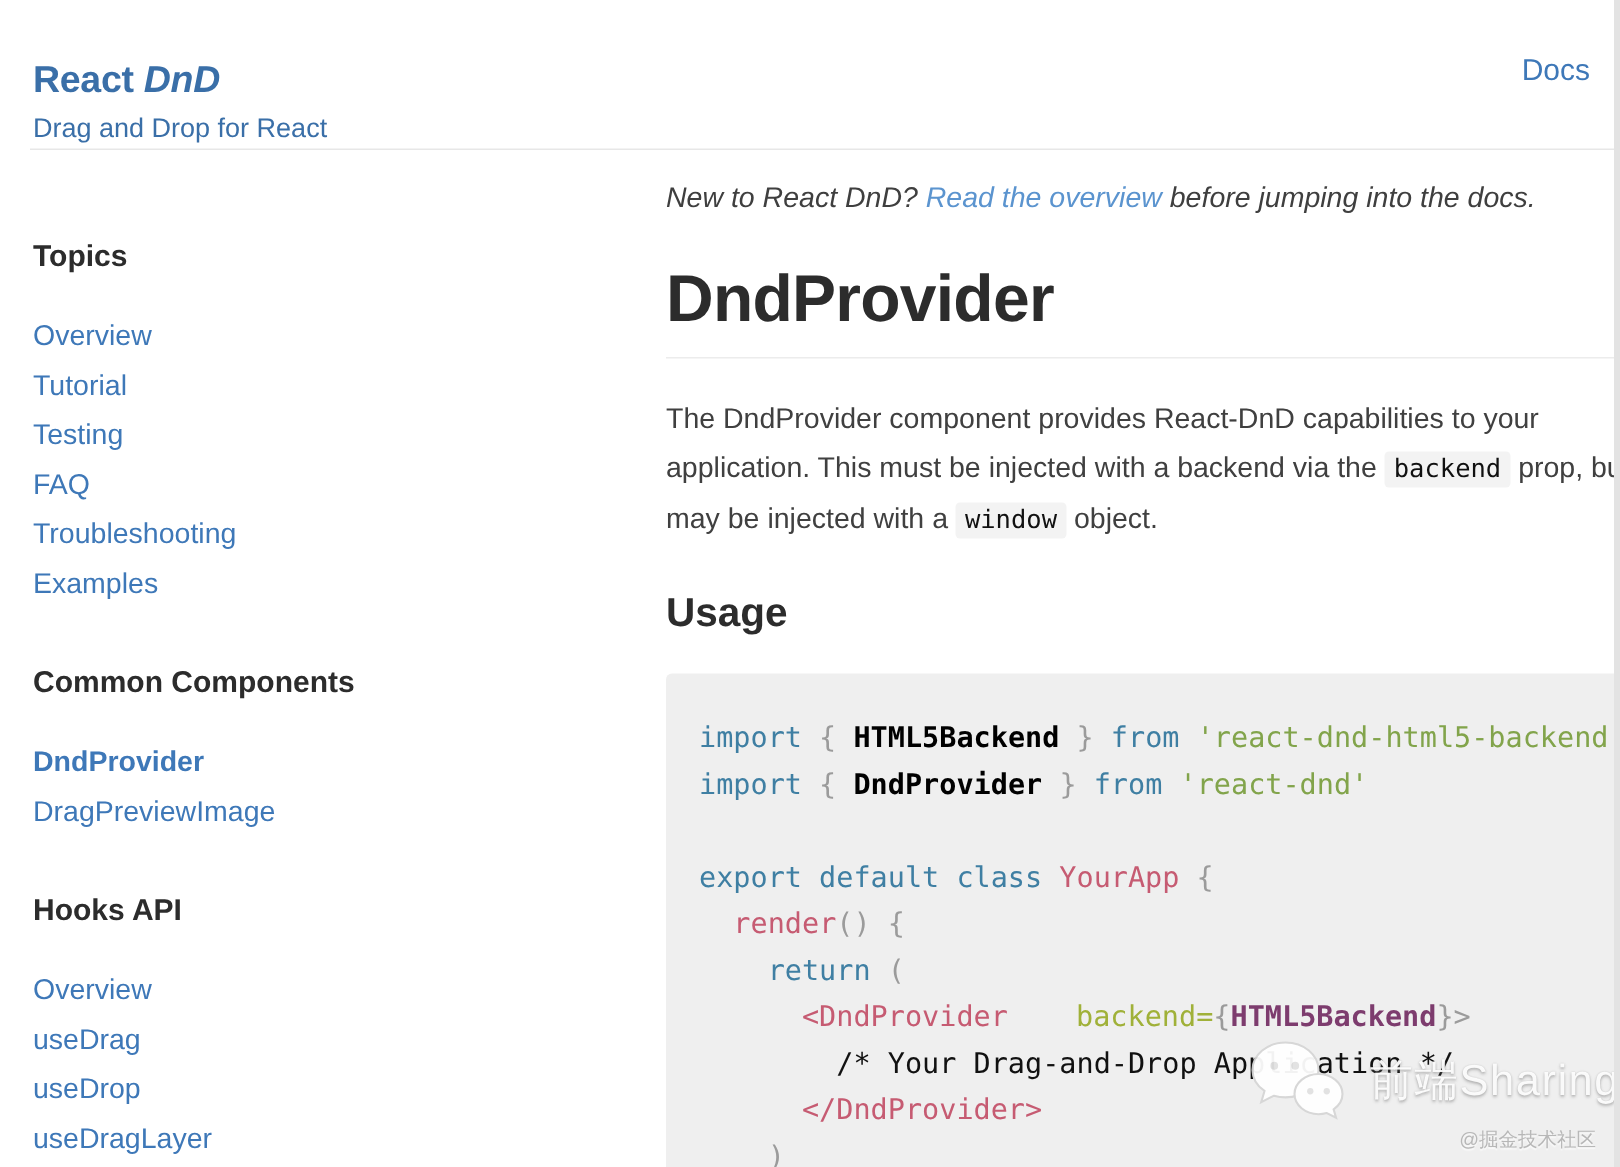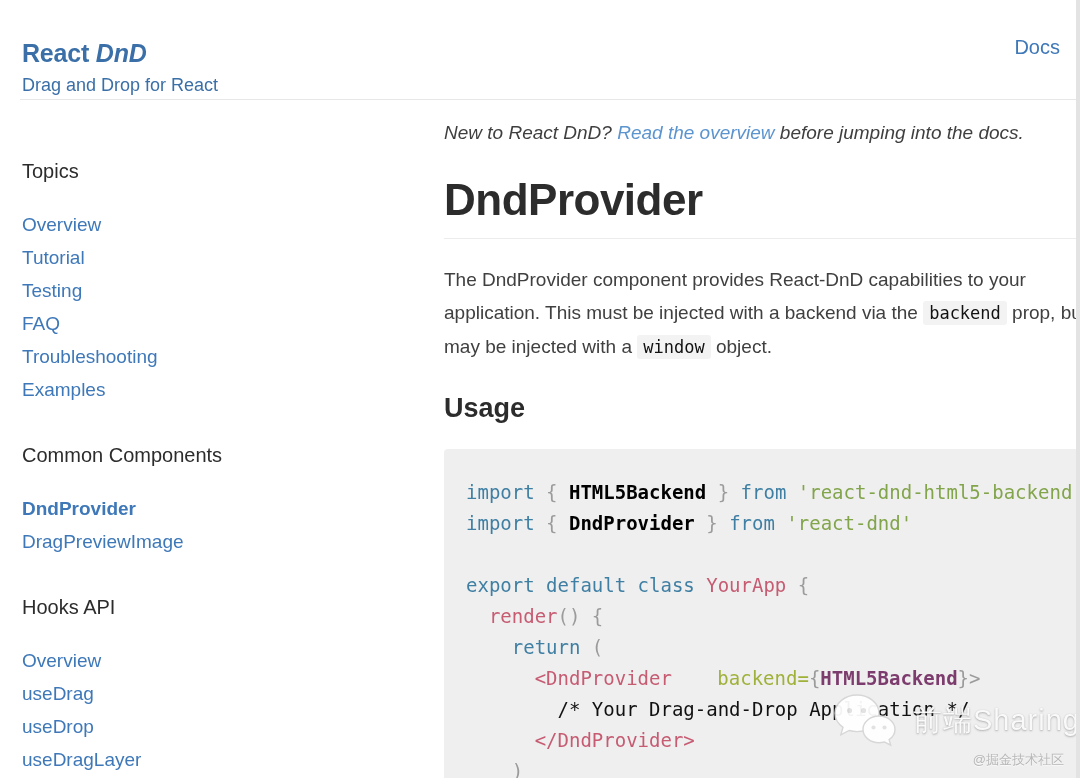--- a/index.html
+++ b/index.html
@@ -28,21 +28,21 @@
     background: var(--divider-color, #e7e7e7);
   }
   .scroll-edge {
     position: absolute; right: 0; top: 0; width: 4px; height: 778px;
     background: #e3e3e3;
   }
 
   
   .sidebar { position: absolute; left: 22px; top: 100px; width: 400px; }
   .sidebar h3 {
-    font-size: 20px; font-weight: 400; color: var(--heading-color, #2c2c2c);
+    font-size: 20px; font-weight: 700; color: var(--heading-color, #2c2c2c);
     margin: 38px 0 0;
   }
   .sidebar h3:first-child { margin-top: 60px; }
   .sidebar ul {
     list-style: none; margin: 25px 0 0; padding: 0;
     font-size: 19px; line-height: 33px; color: var(--link-blue, #3e78b8);
   }
   .sidebar li { cursor: pointer; }
   .sidebar li.active { font-weight: bold; }
 

